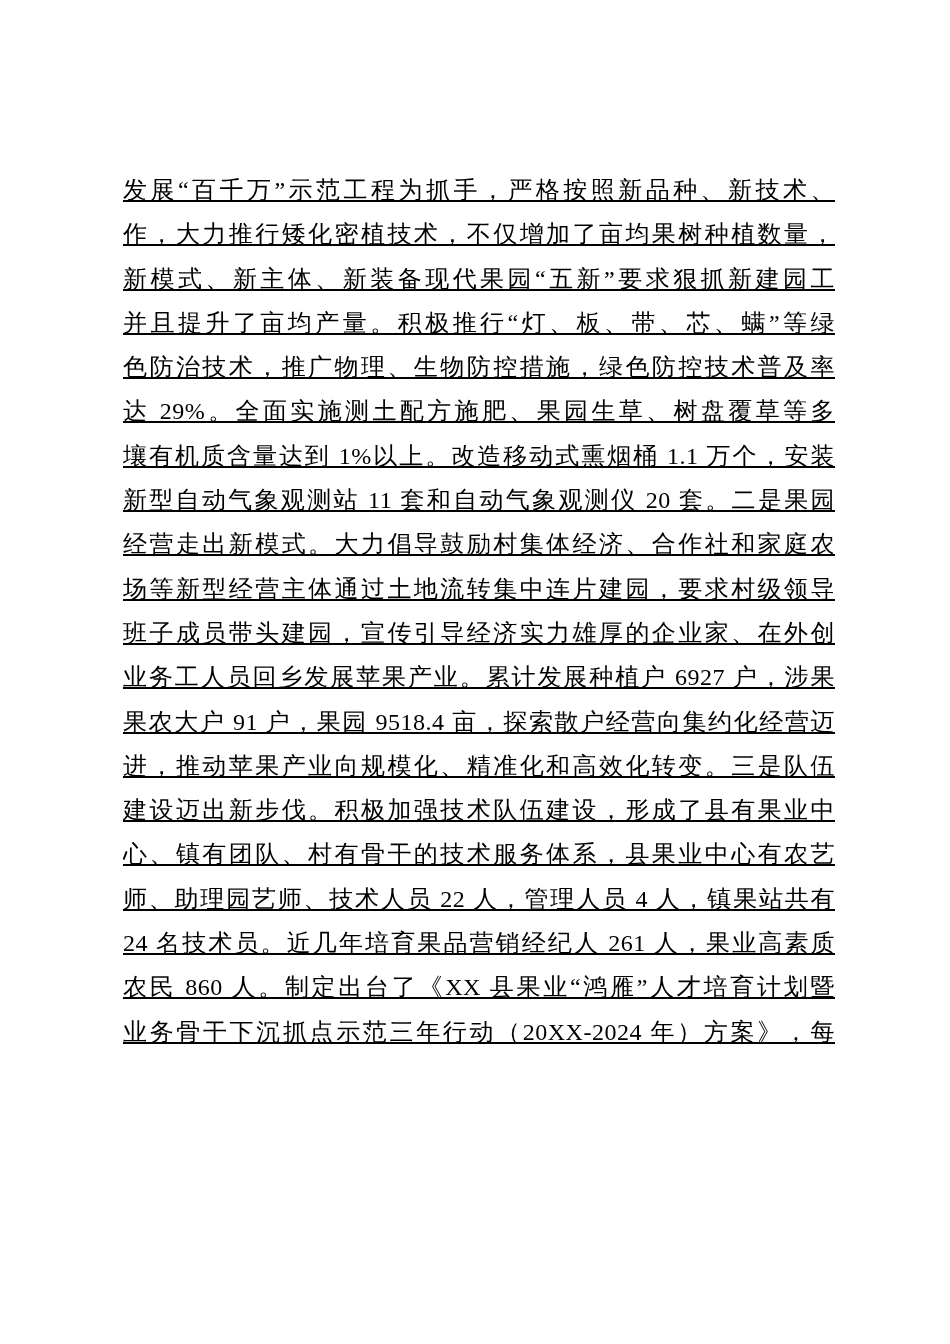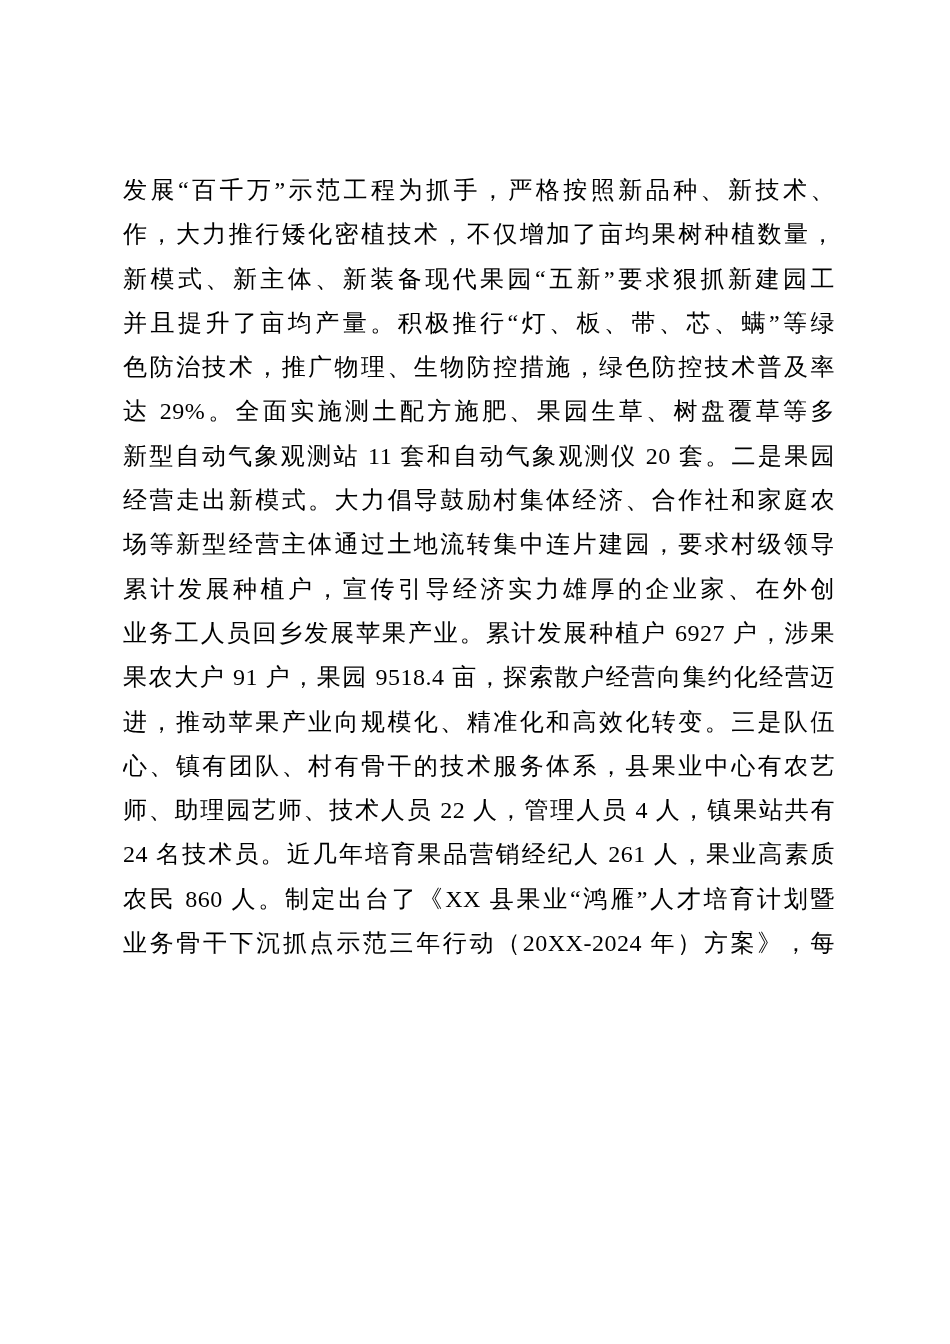--- a/index.html
+++ b/index.html
@@ -31,39 +31,42 @@
   }
   .body-text .line {
     font-size: 24px;
     line-height: 44.3px;
     height: 44.3px;
     text-align: justify;
     text-align-last: justify;
     letter-spacing: 0.5px;
     white-space: normal;
     overflow: hidden;
+    text-decoration: underline;
   }
 </style>
 </head>
 <body>
 
 <div class="page">
   <div class="body-text">
       <div class="line">发展“百千万”示范工程为抓手，严格按照新品种、新技术、</div>
       <div class="line">作，大力推行矮化密植技术，不仅增加了亩均果树种植数量，</div>
       <div class="line">新模式、新主体、新装备现代果园“五新”要求狠抓新建园工</div>
       <div class="line">并且提升了亩均产量。积极推行“灯、板、带、芯、螨”等绿</div>
       <div class="line">色防治技术，推广物理、生物防控措施，绿色防控技术普及率</div>
       <div class="line">达 29%。全面实施测土配方施肥、果园生草、树盘覆草等多</div>
+      <div class="line">壤有机质含量达到 1%以上。改造移动式熏烟桶 1.1 万个，安装</div>
       <div class="line">新型自动气象观测站 11 套和自动气象观测仪 20 套。二是果园</div>
       <div class="line">经营走出新模式。大力倡导鼓励村集体经济、合作社和家庭农</div>
       <div class="line">场等新型经营主体通过土地流转集中连片建园，要求村级领导</div>
-      <div class="line">累计发展种植户，宣传引导经济实力雄厚的企业家、在外创</div>
+      <div class="line">班子成员带头建园，宣传引导经济实力雄厚的企业家、在外创</div>
       <div class="line">业务工人员回乡发展苹果产业。累计发展种植户 6927 户，涉果</div>
       <div class="line">果农大户 91 户，果园 9518.4 亩，探索散户经营向集约化经营迈</div>
       <div class="line">进，推动苹果产业向规模化、精准化和高效化转变。三是队伍</div>
+      <div class="line">建设迈出新步伐。积极加强技术队伍建设，形成了县有果业中</div>
       <div class="line">心、镇有团队、村有骨干的技术服务体系，县果业中心有农艺</div>
       <div class="line">师、助理园艺师、技术人员 22 人，管理人员 4 人，镇果站共有</div>
       <div class="line">24 名技术员。近几年培育果品营销经纪人 261 人，果业高素质</div>
       <div class="line">农民 860 人。制定出台了《XX 县果业“鸿雁”人才培育计划暨</div>
       <div class="line">业务骨干下沉抓点示范三年行动（20XX-2024 年）方案》，每</div>
     </div>
 </div>
 
 </body></html>

